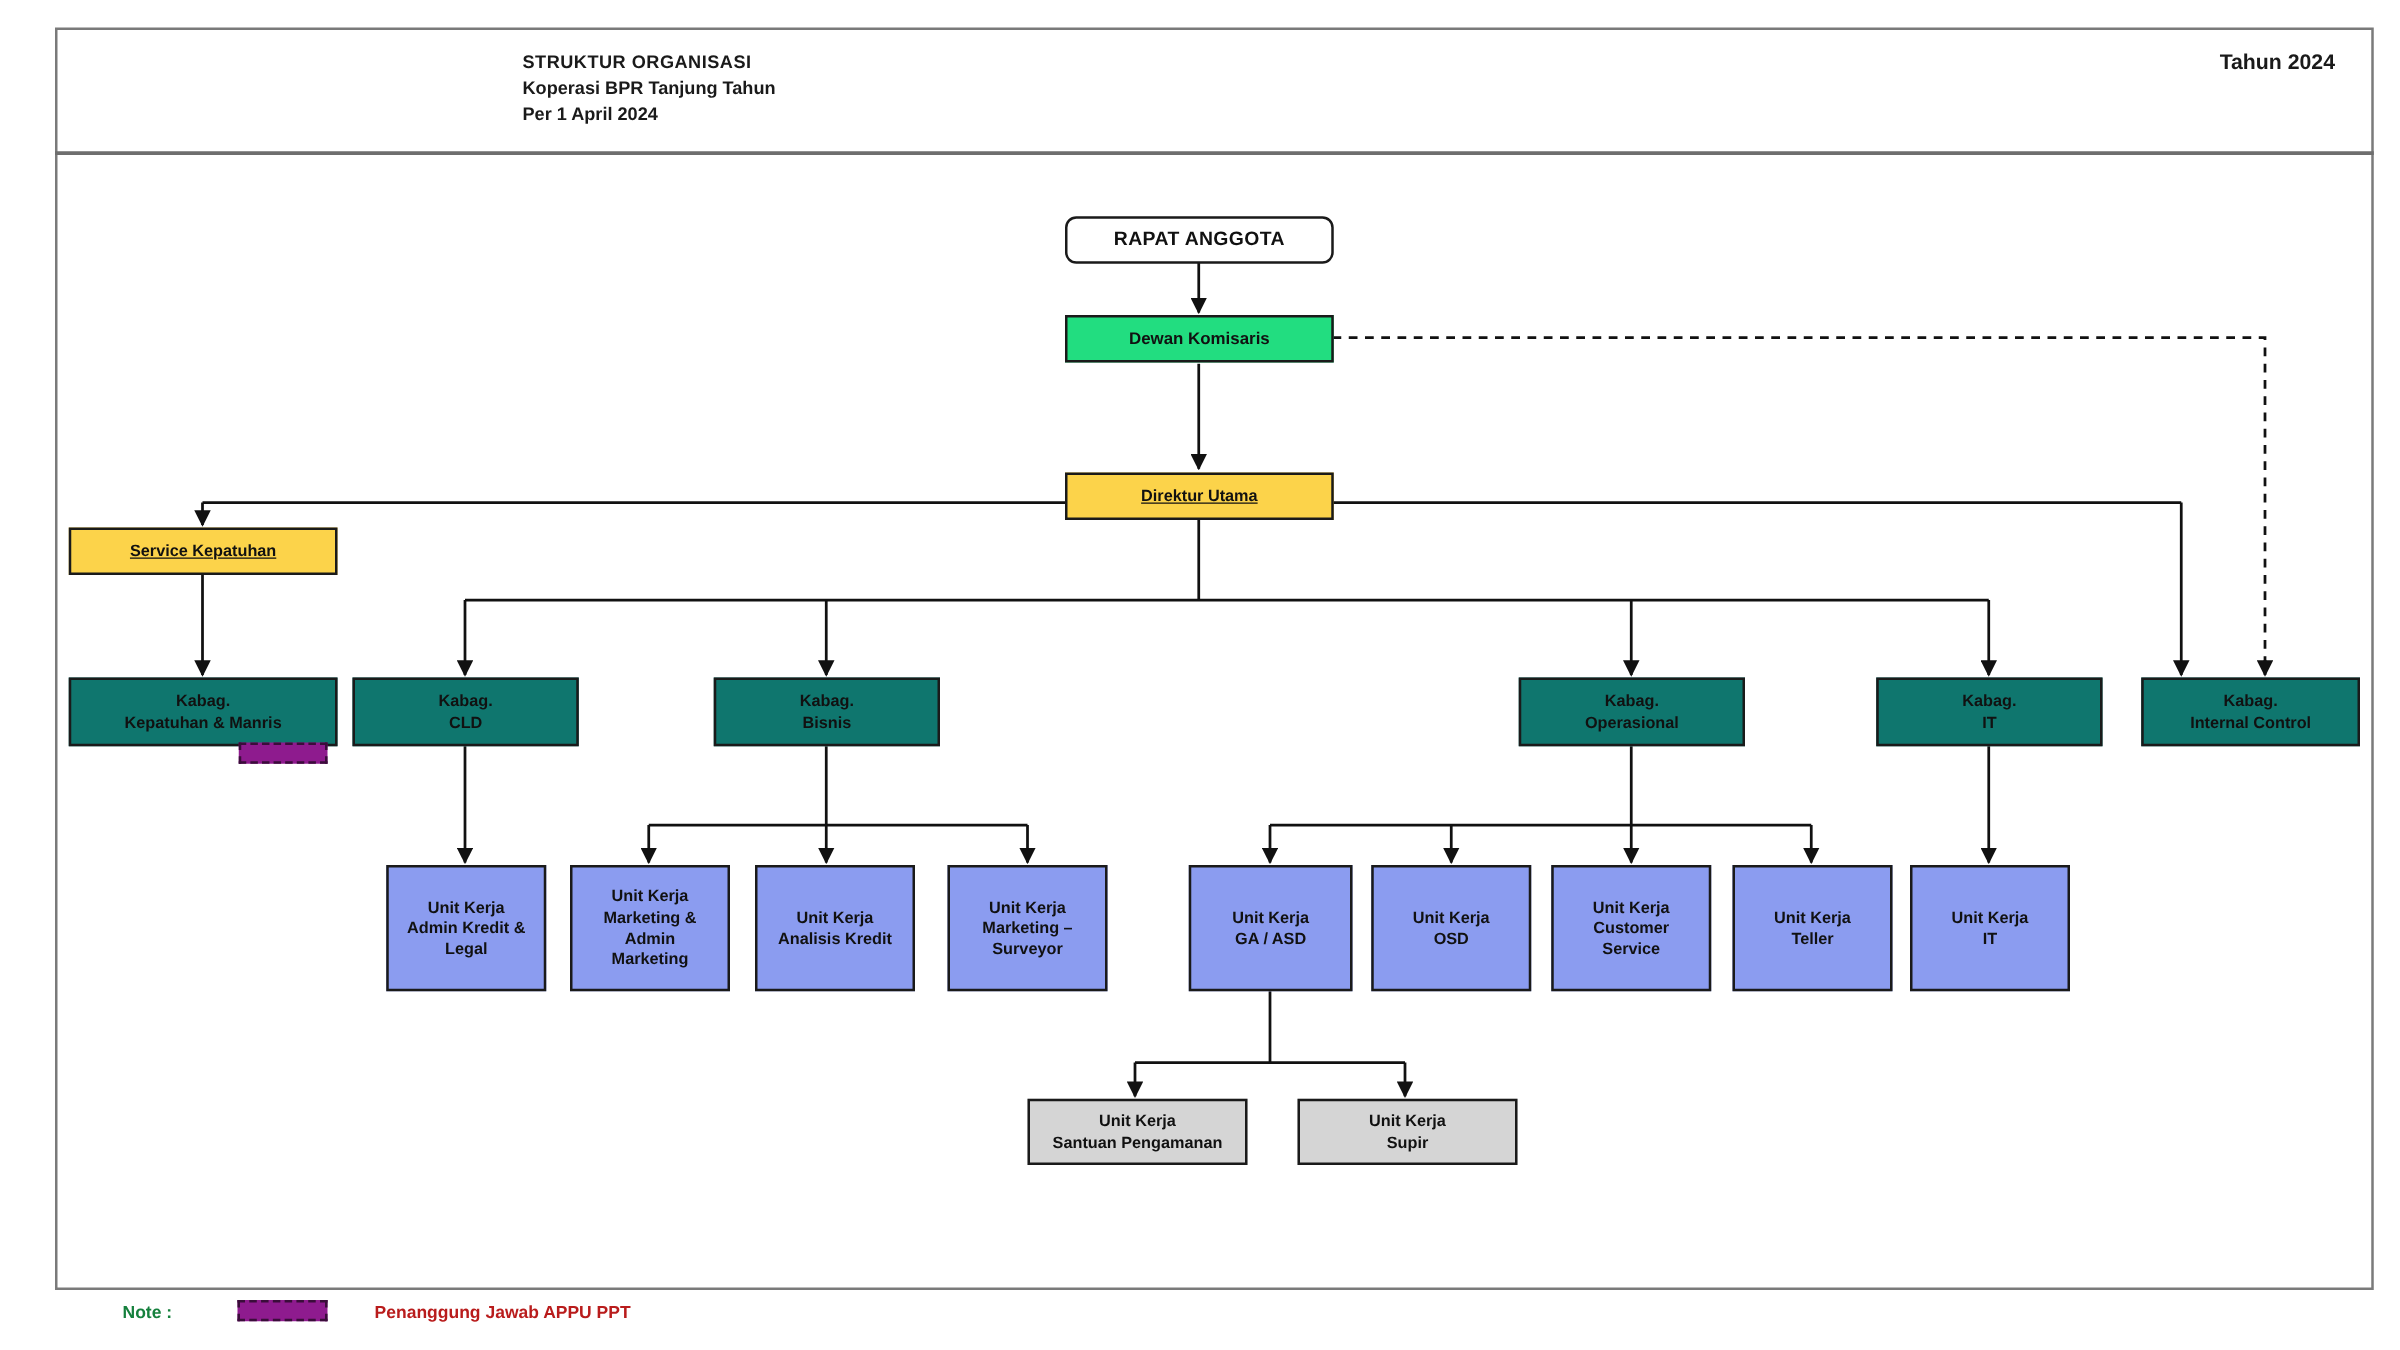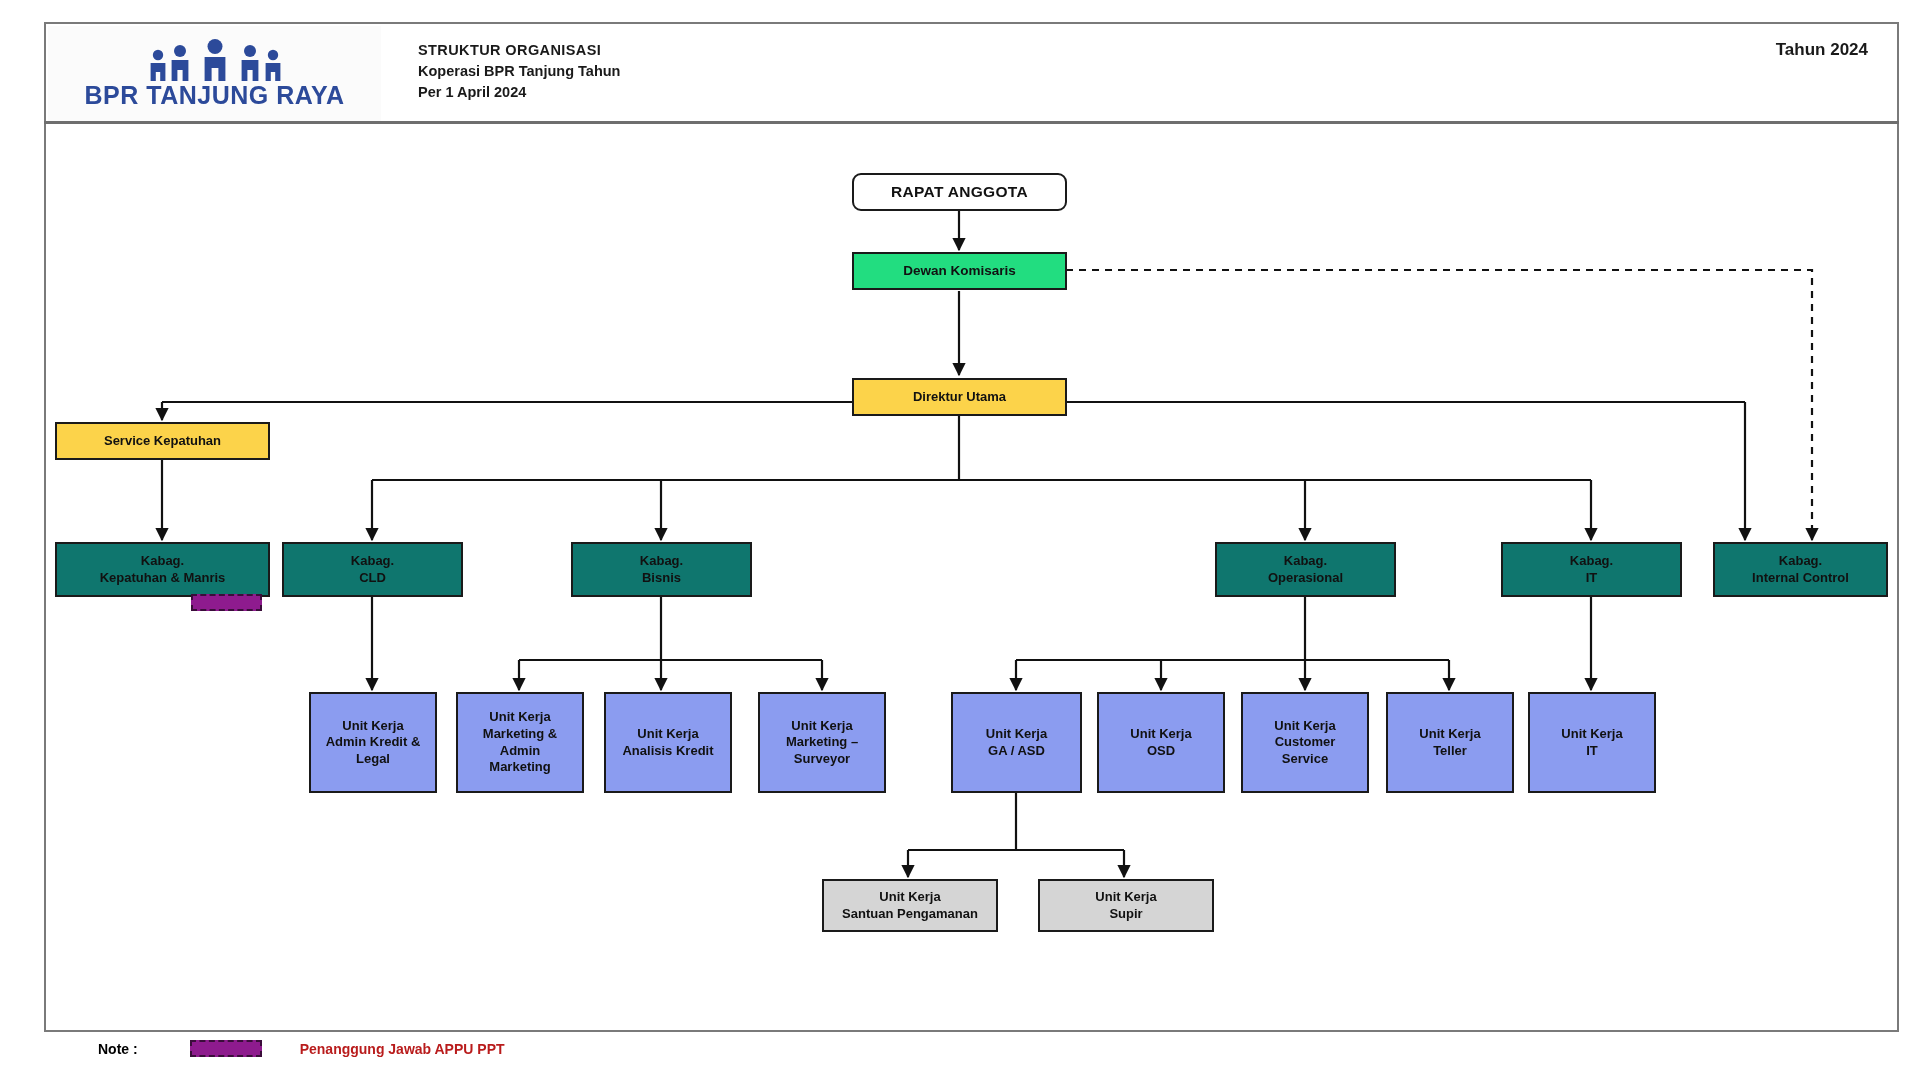--- a/index.html
+++ b/index.html
@@ -69,72 +69,55 @@
     border: 2px solid #1a1a1a;
     font-weight: 700;
     color: #111;
     line-height: 1.28;
     padding: 2px 4px;
     white-space: pre-line;
   }
   .n-root   { background:#ffffff; border-radius: 9px; font-size: 15.5px; letter-spacing: .3px; }
   .n-green  { background:#22dd80; font-size: 13.5px; }
   .n-yellow { background:#fcd council; }
-  .n-yellow { background:#fcd34a; font-size: 13px; }
+  .n-yellow { background:#fcd34a; font-size: 13px; text-decoration: underline; }
   .n-red    { background:#0f766e; font-size: 13px; }
   .n-blue   { background:#8b9cf0; font-size: 13px; }
   .n-gray   { background:#d5d5d5; font-size: 13px; }
 
   
   .appu-marker {
     position: absolute;
     background: #8e1b8e;
     border: 2px dashed #3a0d3a;
   }
 
   
   .note-row {
     position: absolute;
     left: 98px; top: 1040px;
     display: flex; align-items: center; gap: 0;
   }
-  .note-label { font-size: 14px; font-weight: 700; color:#000000; }
+  .note-label { font-size: 14px; font-weight: 700; color:#15803d; }
   .note-swatch {
     width: 72px; height: 17px;
     background: #8e1b8e;
     border: 2px dashed #3a0d3a;
     margin-left: 52px;
   }
   .note-text { font-size: 14px; font-weight: 700; color:#b91c1c; margin-left: 38px; white-space: nowrap; }
 </style>
 </head>
 <body>
 
 <div id="root">
 
   <div class="frame"></div>
   <div class="header-band"></div>
 
-  <div class="logo-box">
-    <svg class="logo-figures" viewBox="0 0 150 42">
-      <g fill="#2c4a9a">
-        <circle cx="18" cy="16" r="5.2"></circle>
-          <path d="M10.6 24 h14.8 v18 h-5.2 v-9 h-4.4 v9 h-5.2 z"></path>
-        <circle cx="40" cy="12" r="6"></circle>
-          <path d="M31.6 21 h16.8 v21 h-5.8 v-11 h-5.2 v11 h-5.8 z"></path>
-        <circle cx="75" cy="7.5" r="7.5"></circle>
-          <path d="M64.6 18 h20.8 v24 h-7 v-13 h-6.8 v13 h-7 z"></path>
-        <circle cx="110" cy="12" r="6"></circle>
-          <path d="M101.6 21 h16.8 v21 h-5.8 v-11 h-5.2 v11 h-5.8 z"></path>
-        <circle cx="133" cy="16" r="5.2"></circle>
-          <path d="M125.6 24 h14.8 v18 h-5.2 v-9 h-4.4 v9 h-5.2 z"></path>
-      </g>
-    </svg>
-    <div class="logo-word">BPR TANJUNG RAYA</div>
-  </div>
 
   <div class="title-block">
     <div class="title-main">STRUKTUR ORGANISASI</div>
     <div>Koperasi BPR Tanjung Tahun</div>
     <div>Per 1 April 2024</div>
   </div>
   <div class="year">Tahun 2024</div>
 
   <svg class="svg-layer" viewBox="0 0 1920 1080">
     <defs>

